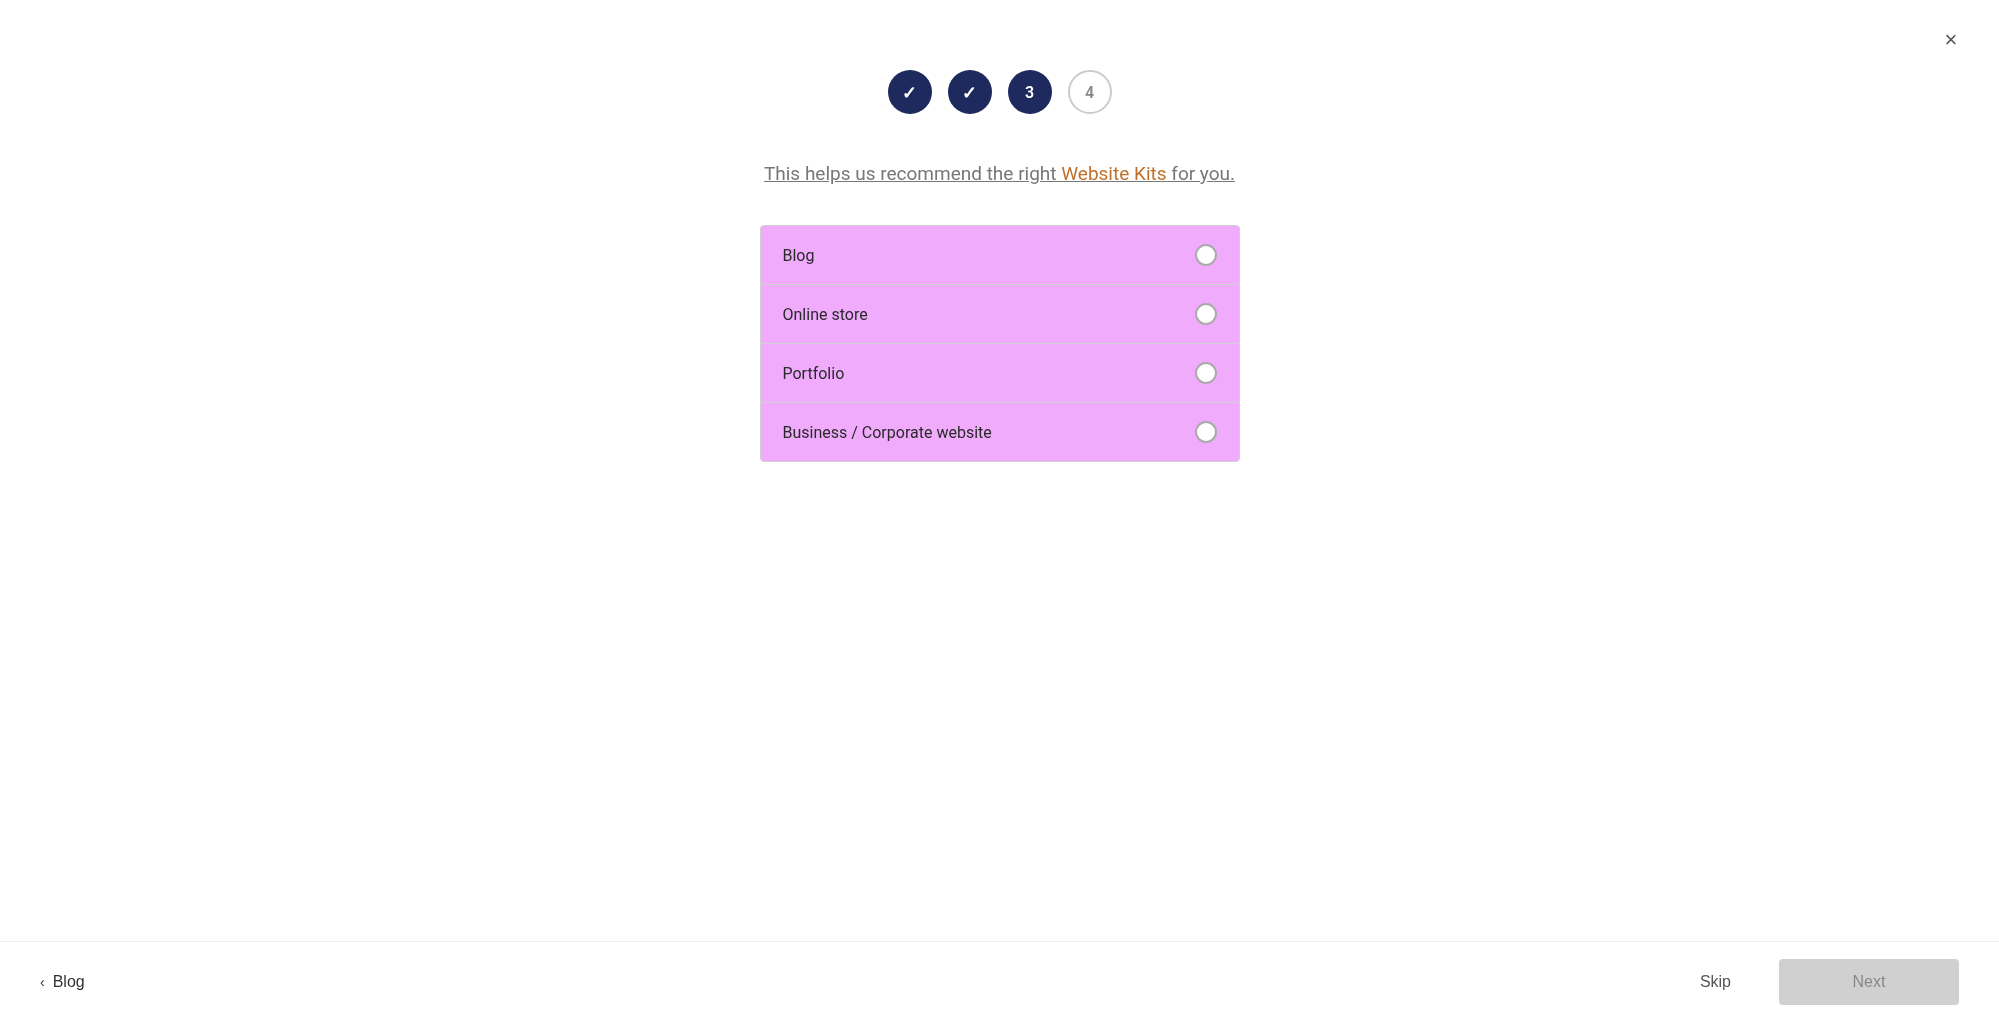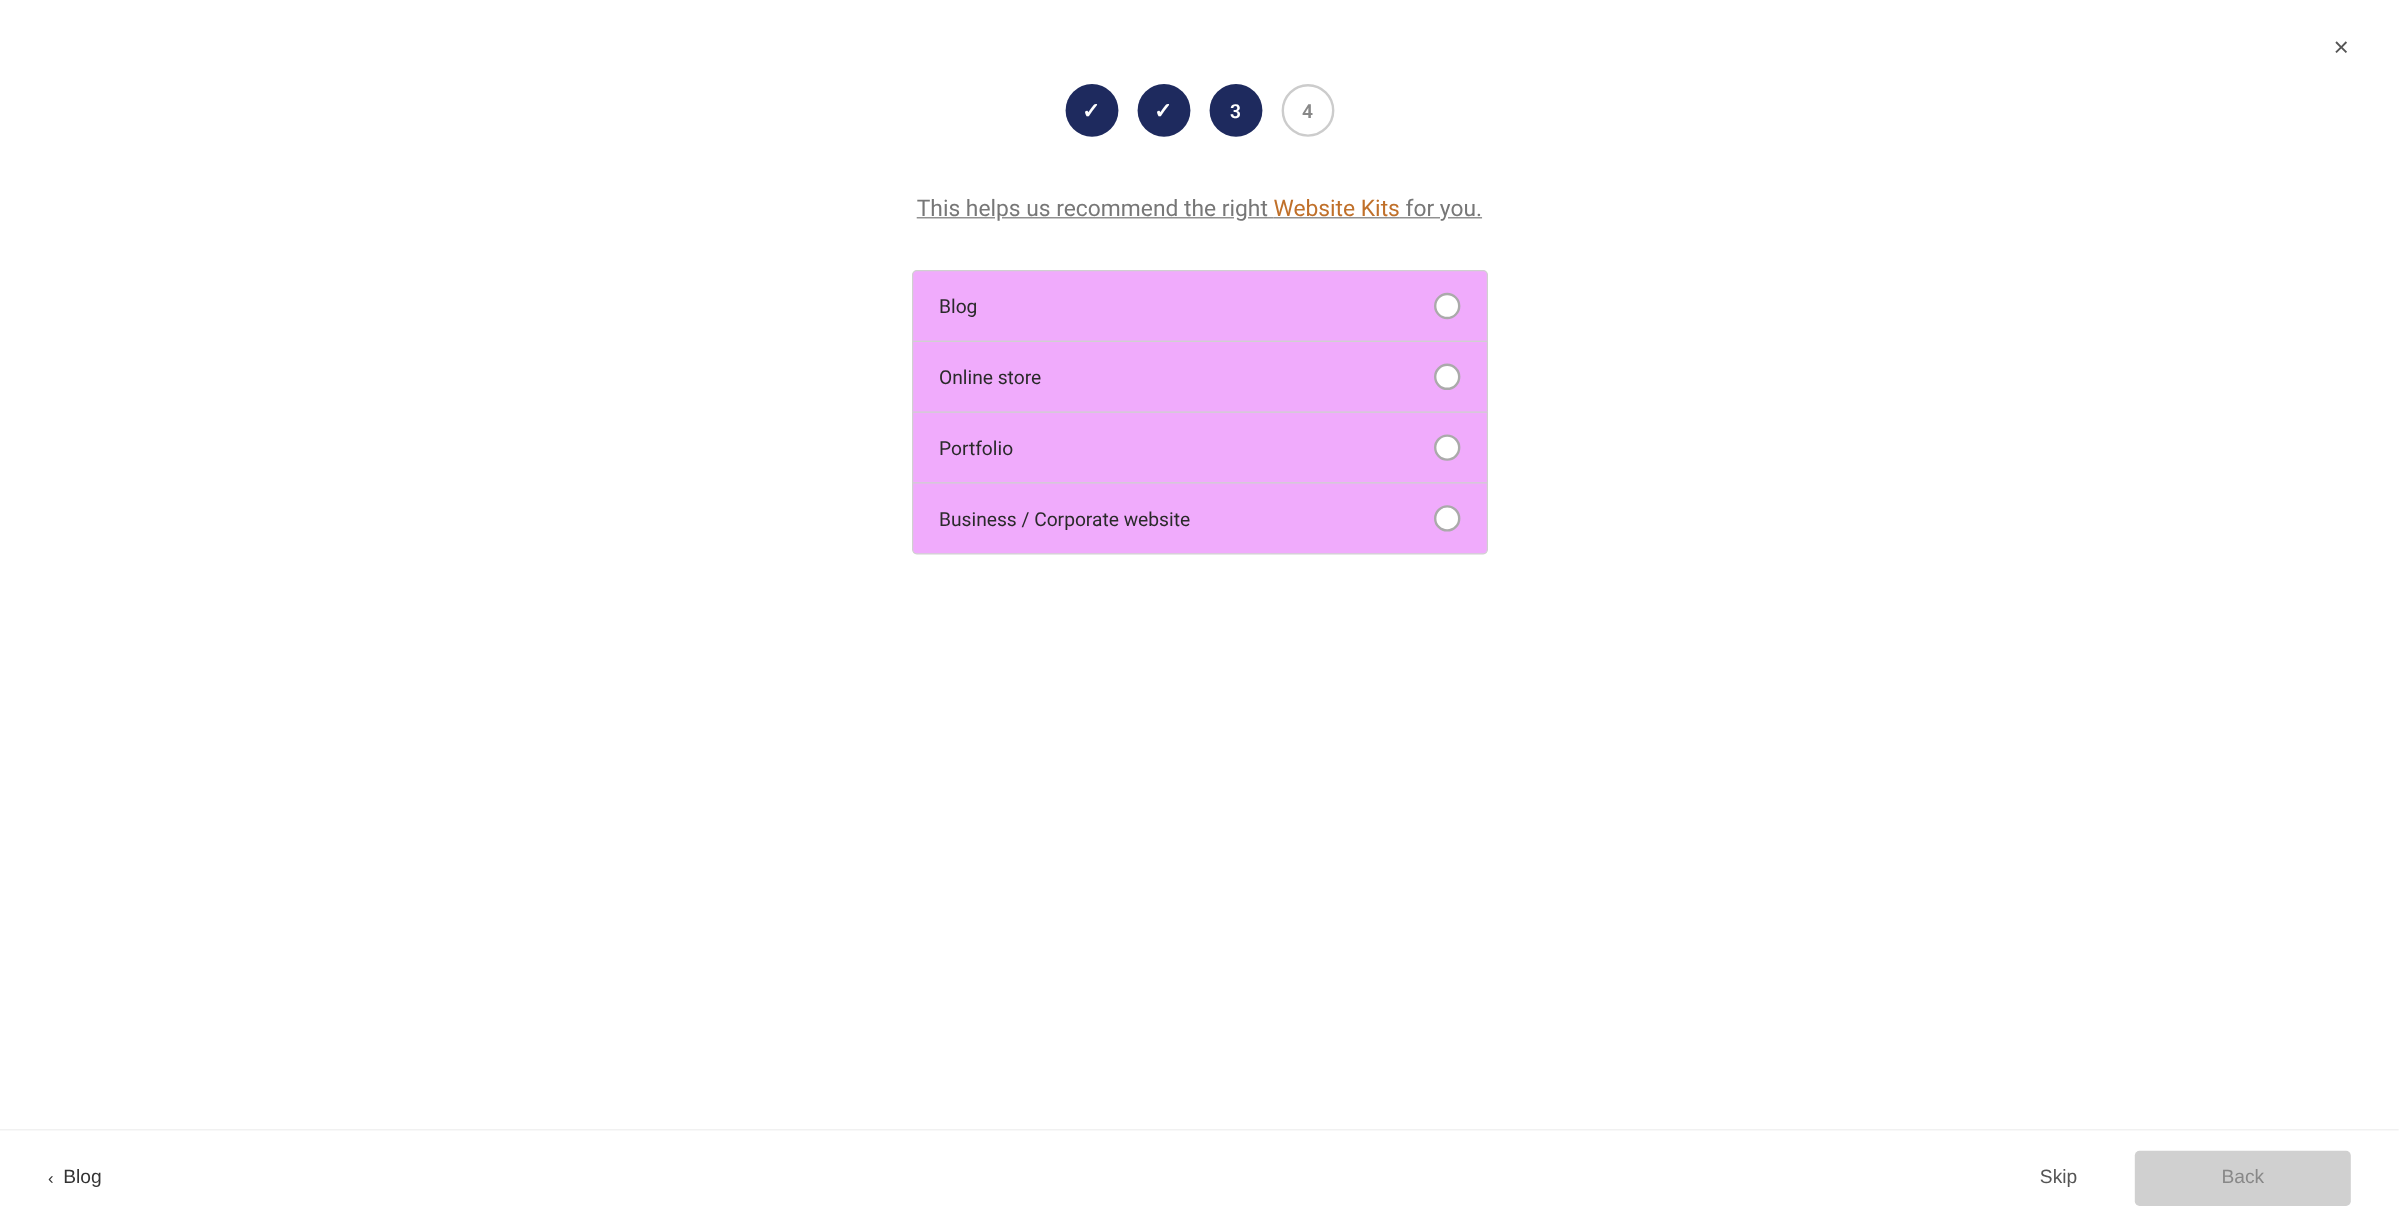--- a/index.html
+++ b/index.html
@@ -251,15 +251,15 @@
 
 </div>
 
 <div class="bottom-nav">
   <button class="back-button">
     <span class="back-chevron">‹</span>
     <span>Blog</span>
   </button>
   <div class="right-nav">
     <button class="skip-button">Skip</button>
-    <button class="next-button">Back</button>
+    <button class="next-button">Next</button>
   </div>
 </div>
 
 </body></html>

